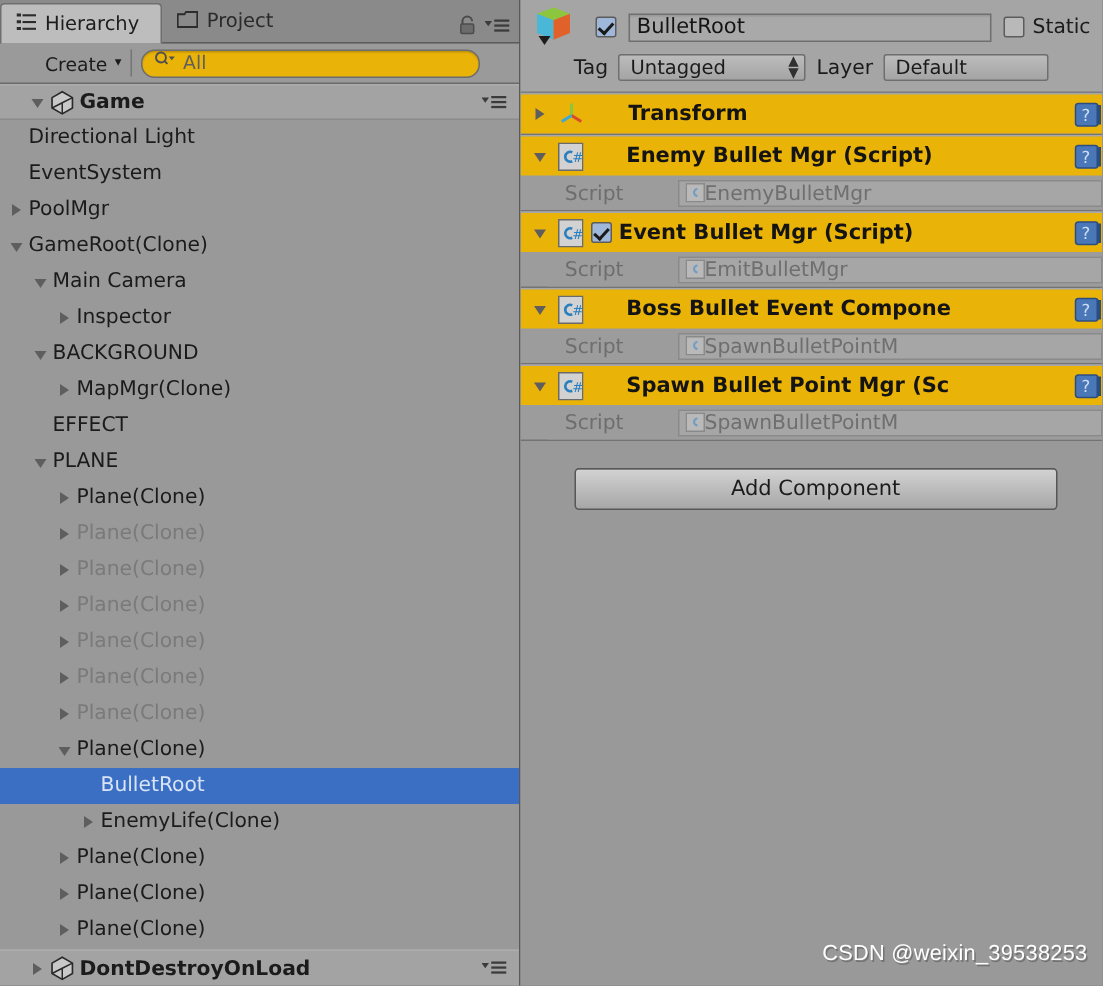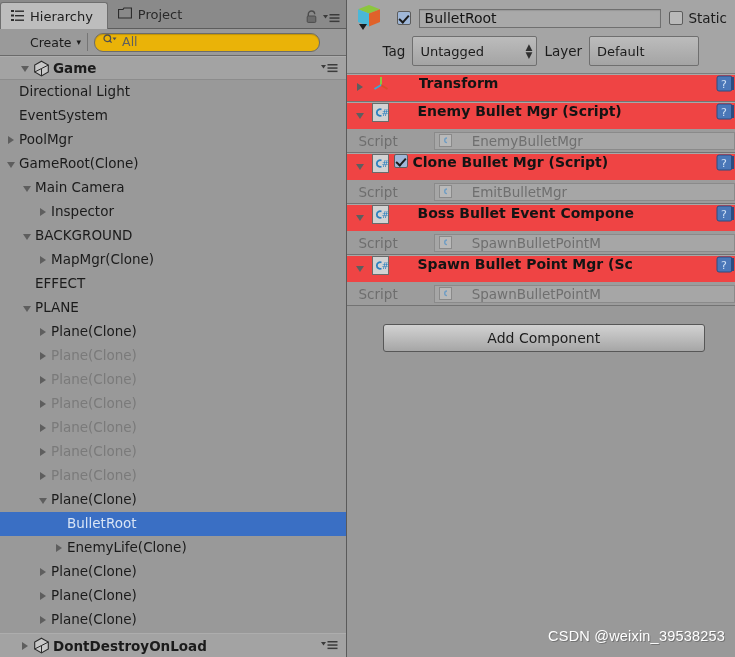--- a/index.html
+++ b/index.html
@@ -255,21 +255,21 @@
   }
   .go-line2 {
     display: flex;
     align-items: center;
     gap: 7px;
     margin-top: 6px;
     padding-left: 28px;
     font-size: 13.5px;
   }
   .popup {
-    height: 30px;
+    height: 18px;
     background: #b0b0b0;
     border: 1px solid #6f6f6f;
     border-radius: 2px;
     display: flex;
     align-items: center;
     padding: 0 4px 0 7px;
     font-size: 13px;
     box-sizing: border-box;
     background-image: linear-gradient(#bcbcbc, #a4a4a4);
   }
@@ -283,23 +283,23 @@
   }
 
   .comp {
     border-bottom: 1px solid #737373;
     border-top: 1px solid #a8a8a8;
     background: #9c9c9c;
   }
   .comp-head {
     height: 26px;
     display: flex;
-    align-items: flex-start;
+    align-items: center;
     padding-left: 4px;
-    background: #ef4444;
+    background: #eab308;
     position: relative;
     box-sizing: border-box;
   }
   .comp-title {
     font-weight: bold;
     font-size: 14px;
     color: #141414;
     white-space: nowrap;
     overflow: hidden;
   }
@@ -322,30 +322,31 @@
   }
   .comp-row {
     height: 23px;
     display: flex;
     align-items: center;
     padding-left: 12px;
     background: #9c9c9c;
     font-size: 13.5px;
     color: #6e6e6e;
     box-sizing: border-box;
+    margin-left: 18px;
   }
   .obj-field {
     margin-left: 36px;
     flex: 1;
     height: 18px;
     background: #a6a6a6;
     border: 1px solid #8a8a8a;
     display: flex;
     align-items: center;
-    gap: 20px;
+    gap: 0;
     padding: 0 4px;
     color: #6f6f6f;
     font-size: 13.5px;
     box-sizing: border-box;
     white-space: nowrap;
     overflow: hidden;
   }
   .mini-script {
     width: 13px; height: 13px;
     flex: none;
@@ -661,21 +662,21 @@
           </div>
           <div class="comp">
             <div class="comp-head">
               <span class="tri down" style="margin-left: 4px;"></span>
               <span class="script-ico" style="margin-left: 4px;"><svg width="17" height="19" viewBox="0 0 17 19">
                   <rect x="0.5" y="0.5" width="16" height="18" fill="#d2d2d2" stroke="#6a6a6a"></rect>
                   <path d="M9.5 6.5 a3.3 3.3 0 1 0 0 6" fill="none" stroke="#2a7fbf" stroke-width="1.8"></path>
                   <text x="9.5" y="13" font-size="9" fill="#2a7fbf" font-family="DejaVu Sans">#</text>
                 </svg></span>
               <span class="chk on" style="margin-right: 5px;"></span>
-              <span class="comp-title">Clone Bullet Mgr (Script)</span>
+              <span class="comp-title">Event Bullet Mgr (Script)</span>
               <span class="help-ico"><svg width="19" height="17" viewBox="0 0 19 17">
                   <rect x="1" y="1" width="15" height="15" rx="2" fill="#4a77b8" stroke="#2c4d80"></rect>
                   <rect x="15" y="2" width="3" height="13" fill="#2c4d80"></rect>
                   <text x="5" y="12.5" font-size="11" fill="#cfe0f5" font-family="DejaVu Sans">?</text>
                 </svg></span>
             </div>
             <div class="comp-row">
               <span>Script</span>
               <span class="obj-field">
                 <span class="mini-script"><svg width="13" height="13" viewBox="0 0 13 13">

